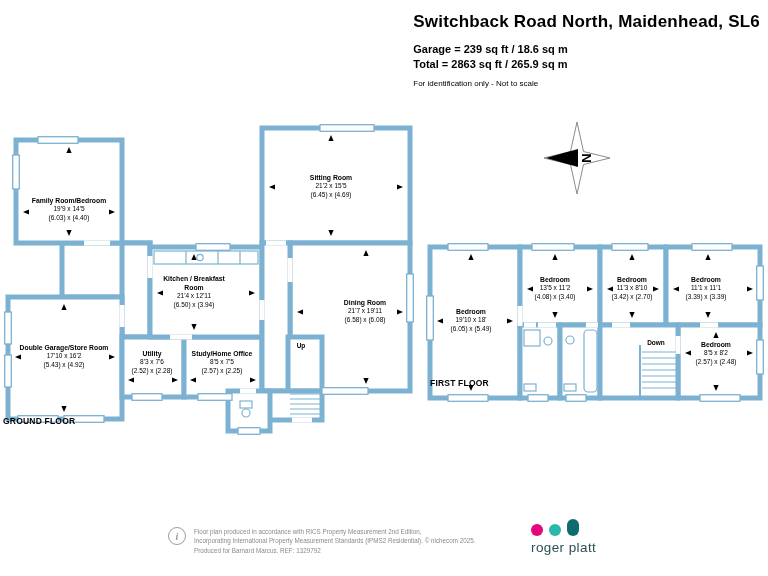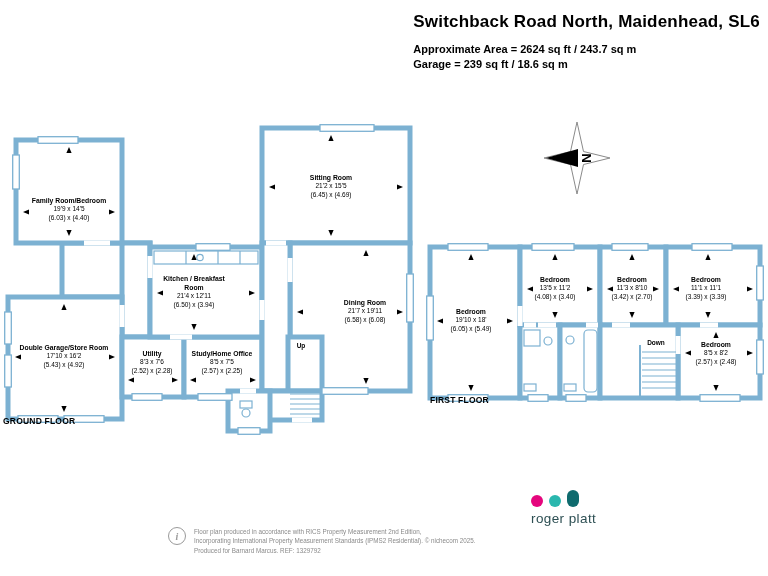--- a/index.html
+++ b/index.html
@@ -35,21 +35,21 @@
   
   .footer { position:absolute; left:168px; top:527px; display:flex; gap:8px; align-items:flex-start; }
   .info-icon {
     width:16px; height:16px; border:1.5px solid #9a9a9a; border-radius:50%;
     display:flex; align-items:center; justify-content:center; flex:0 0 auto;
     font-family:"Liberation Serif", serif; font-style:italic; font-weight:bold;
     font-size:10px; color:#9a9a9a;
   }
   .cert { font-size:6.3px; line-height:1.5; color:#8a8a8a; }
 
-  .logo { position:absolute; left:531px; top:488px; }
+  .logo { position:absolute; left:531px; top:517px; }
   .logo-dots { display:flex; align-items:flex-end; gap:6px; height:19px; }
   .dot { width:12px; height:12px; border-radius:50%; display:inline-block; }
   .dot-pink { background:var(--logo-pink,#e5067d); }
   .dot-teal { background:var(--logo-teal,#2ab7ae); }
   .dot-dark { background:var(--logo-dark,#0f6b6e); height:17px; border-radius:6px; }
   .logo-text { font-size:13.5px; color:#2d4f53; margin-top:4px; letter-spacing:0.4px; }
 </style>
 </head>
 <body>
 
@@ -207,22 +207,23 @@
 
     <g>
       <path d="M577,122 L583.5,151.5 L610,158 L583.5,164.5 L577,194 L570.5,164.5 L544,158 L570.5,151.5 Z" fill="#fff" stroke="#8a8a8a" stroke-width="1"></path>
       <polygon points="546,158 578,149 578,167" fill="#000"></polygon>
       <text transform="translate(586 158) rotate(-90)" text-anchor="middle" dominant-baseline="central" font-size="13" font-weight="bold" fill="#000">N</text>
     </g>
   </svg>
 
   <div class="header">
     <div class="title">Switchback Road North, Maidenhead, SL6</div>
-    <div class="area-line">Approximate Area = 2624 sq ft / 243.7 sq m</div>
     <div class="area-line">Garage = 239 sq ft / 18.6 sq m</div>
+    <div class="area-line">Total = 2863 sq ft / 265.9 sq m</div>
+    <div class="disclaimer">For identification only - Not to scale</div>
   </div>
 
   <div class="room-label" style="left:69px;top:209px">
     <div class="room-name">Family Room/Bedroom</div>
     <div class="room-dims">19'9 x 14'5</div>
     <div class="room-dims">(6.03) x (4.40)</div>
   </div>
   <div class="room-label" style="left:331px;top:186px">
     <div class="room-name">Sitting Room</div>
     <div class="room-dims">21'2 x 15'5</div>
@@ -275,21 +276,21 @@
     <div class="room-name">Bedroom</div>
     <div class="room-dims">11'1 x 11'1</div>
     <div class="room-dims">(3.39) x (3.39)</div>
   </div>
   <div class="room-label" style="left:716px;top:353px">
     <div class="room-name">Bedroom</div>
     <div class="room-dims">8'5 x 8'2</div>
     <div class="room-dims">(2.57) x (2.48)</div>
   </div>
   <div class="stairs-label" style="left:656px;top:342px">Down</div>
-  <div class="floor-label" style="left:430px;top:395px">FIRST FLOOR</div>
+  <div class="floor-label" style="left:430px;top:378px">FIRST FLOOR</div>
 
   <div class="footer">
     <div class="info-icon">
       <span>i</span>
     </div>
     <div class="cert">
       <div>Floor plan produced in accordance with RICS Property Measurement 2nd Edition,</div>
       <div>Incorporating International Property Measurement Standards (IPMS2 Residential).  © nichecom 2025.</div>
       <div>Produced for Barnard Marcus.  REF: 1329792</div>
     </div>

